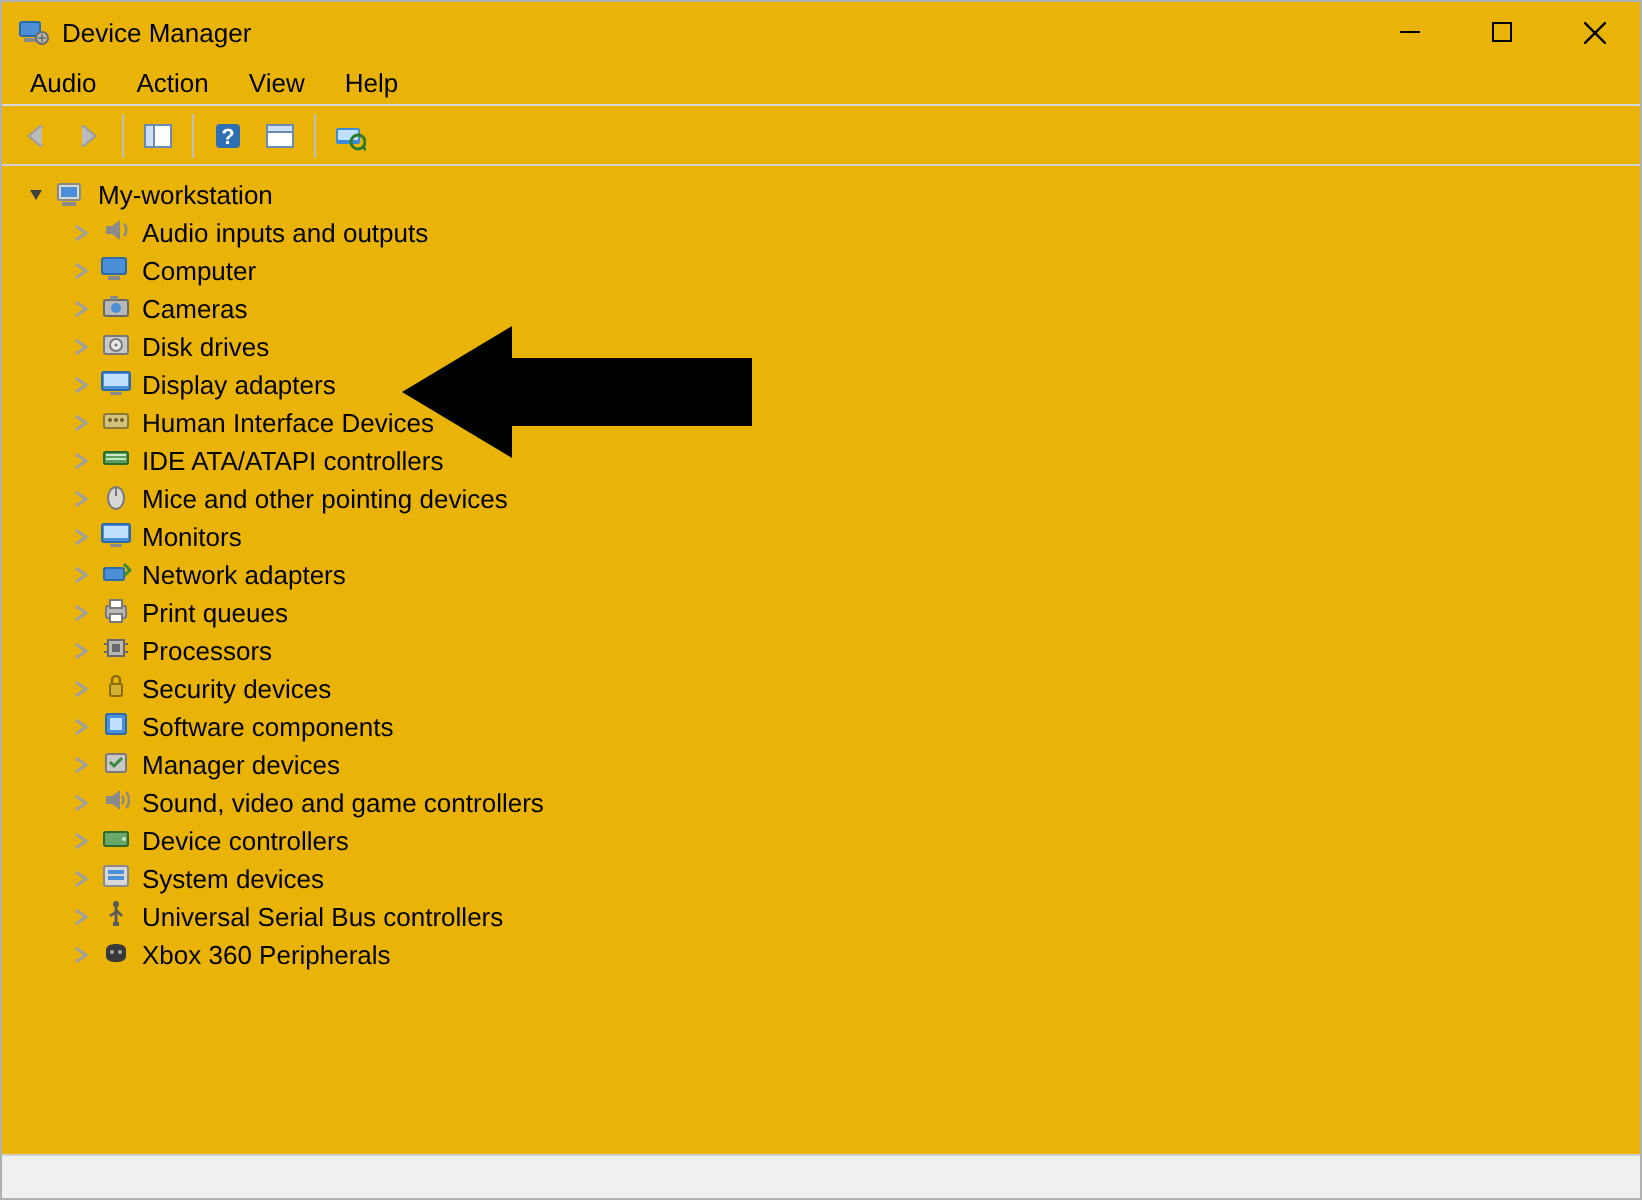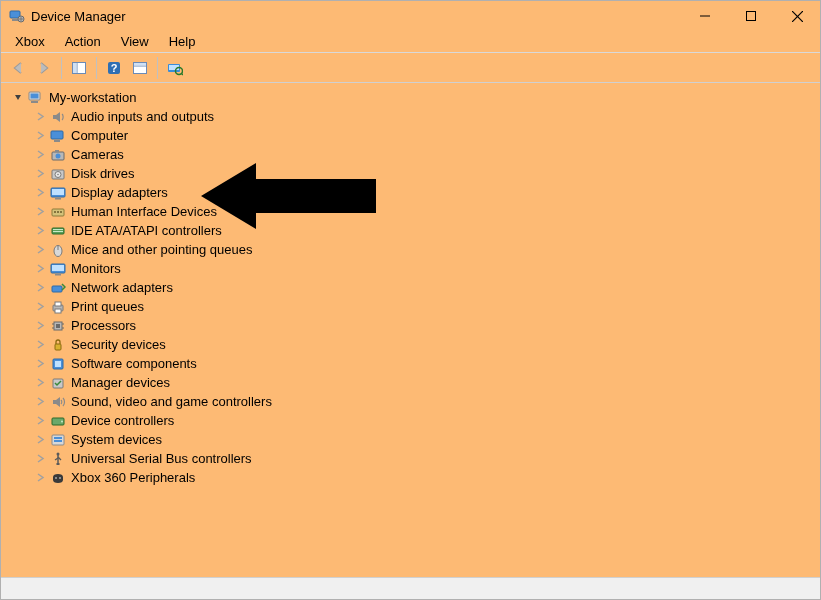--- a/index.html
+++ b/index.html
@@ -1,33 +1,33 @@
 <!DOCTYPE html>
 <html><head>
 <meta charset="utf-8">
 <style>
   * { box-sizing: border-box; }
   html, body { margin:0; padding:0; font-family: "Segoe UI", Tahoma, sans-serif; font-size:13px; color:#000; background:#fff; }
-  .window { width:821px; height:600px; border:1px solid #b0b0b0; display:flex; flex-direction:column; background:#fdba74; position:relative; }
+  .window { width:821px; height:600px; border:1px solid #b0b0b0; display:flex; flex-direction:column; background:#eab308; position:relative; }
   .titlebar { height:30px; display:flex; align-items:center; padding-left:8px; }
   .titlebar .app-icon { width:16px; height:16px; margin-right:6px; display:flex; align-items:center; justify-content:center; }
   .titlebar .title { flex:0 0 auto; }
   .titlebar .spacer { flex:1; }
   .win-controls { display:flex; }
   .win-btn { width:46px; height:30px; display:flex; align-items:center; justify-content:center; font-family: "Segoe UI Symbol", sans-serif; }
   .win-btn svg { pointer-events:none; }
   .menubar { height:22px; display:flex; align-items:center; padding-left:6px; gap:4px; border-bottom:1px solid #d9d9d9; }
   .menubar .menu-item { padding:2px 8px; }
   .toolbar { height:30px; display:flex; align-items:center; padding-left:4px; border-bottom:1px solid #d0d0d0; gap:0; }
   .tool-btn { width:24px; height:24px; margin:0 1px; display:flex; align-items:center; justify-content:center; }
   .tool-sep { width:1px; height:22px; background:#c0c0c0; margin:0 4px; }
   .tree { flex:1; overflow:auto; padding:4px 0 0 10px; }
   .tree-root { display:flex; align-items:center; height:20px;text-align:right; }
   .tree-children { padding-left:22px; }
-  .tree-item { display:flex; align-items:center; height:19px; line-height:19px; }
+  .tree-item { display:flex; height:19px; line-height:19px; }
   .chevron { width:14px; display:inline-flex; align-items:center; justify-content:center; color:#666; font-size:11px; margin-right:2px; }
   .node-icon { width:18px; height:16px; display:inline-flex; align-items:center; justify-content:center; margin-right:4px; }
   .node-icon svg { display:block; }
   .statusbar { height:22px; border-top:1px solid #d0d0d0; background:#f0f0f0; }
   .arrow-annotation { position:absolute; left:200px; top:160px; pointer-events:none; }
 </style>
 </head>
 <body>
 
 <div class="window">
@@ -57,21 +57,21 @@
       <div class="win-btn">
         <svg width="11" height="11">
             <line x1="0" y1="0" x2="11" y2="11" stroke="#000" stroke-width="1.2"></line>
             <line x1="11" y1="0" x2="0" y2="11" stroke="#000" stroke-width="1.2"></line>
           </svg>
       </div>
     </div>
   </div>
 
   <div class="menubar">
-    <span class="menu-item">Xbox</span>
+    <span class="menu-item">Audio</span>
     <span class="menu-item">Action</span>
     <span class="menu-item">View</span>
     <span class="menu-item">Help</span>
   </div>
 
   <div class="toolbar">
     <div class="tool-btn">
       <svg width="16" height="16">
           <path d="M11 3 L5 8 L11 13" fill="none" stroke="#9a9a9a" stroke-width="2"></path>
           <path d="M11 3 L5 8 L11 13 Z" fill="#bcbcbc"></path>
@@ -228,21 +228,21 @@
           <span class="chevron">
             <svg width="9" height="9">
               <path d="M2 1 L7 4.5 L2 8" fill="none" stroke="#a0a0a0" stroke-width="1.5"></path>
             </svg>
           </span>
           <span class="node-icon">
             <svg width="16" height="16">
               <use href="#ic-mouse"></use>
             </svg>
           </span>
-          <span>Mice and other pointing queues</span>
+          <span>Mice and other pointing devices</span>
         </div>
         <div class="tree-item">
           <span class="chevron">
             <svg width="9" height="9">
               <path d="M2 1 L7 4.5 L2 8" fill="none" stroke="#a0a0a0" stroke-width="1.5"></path>
             </svg>
           </span>
           <span class="node-icon">
             <svg width="16" height="16">
               <use href="#ic-monitor"></use>

